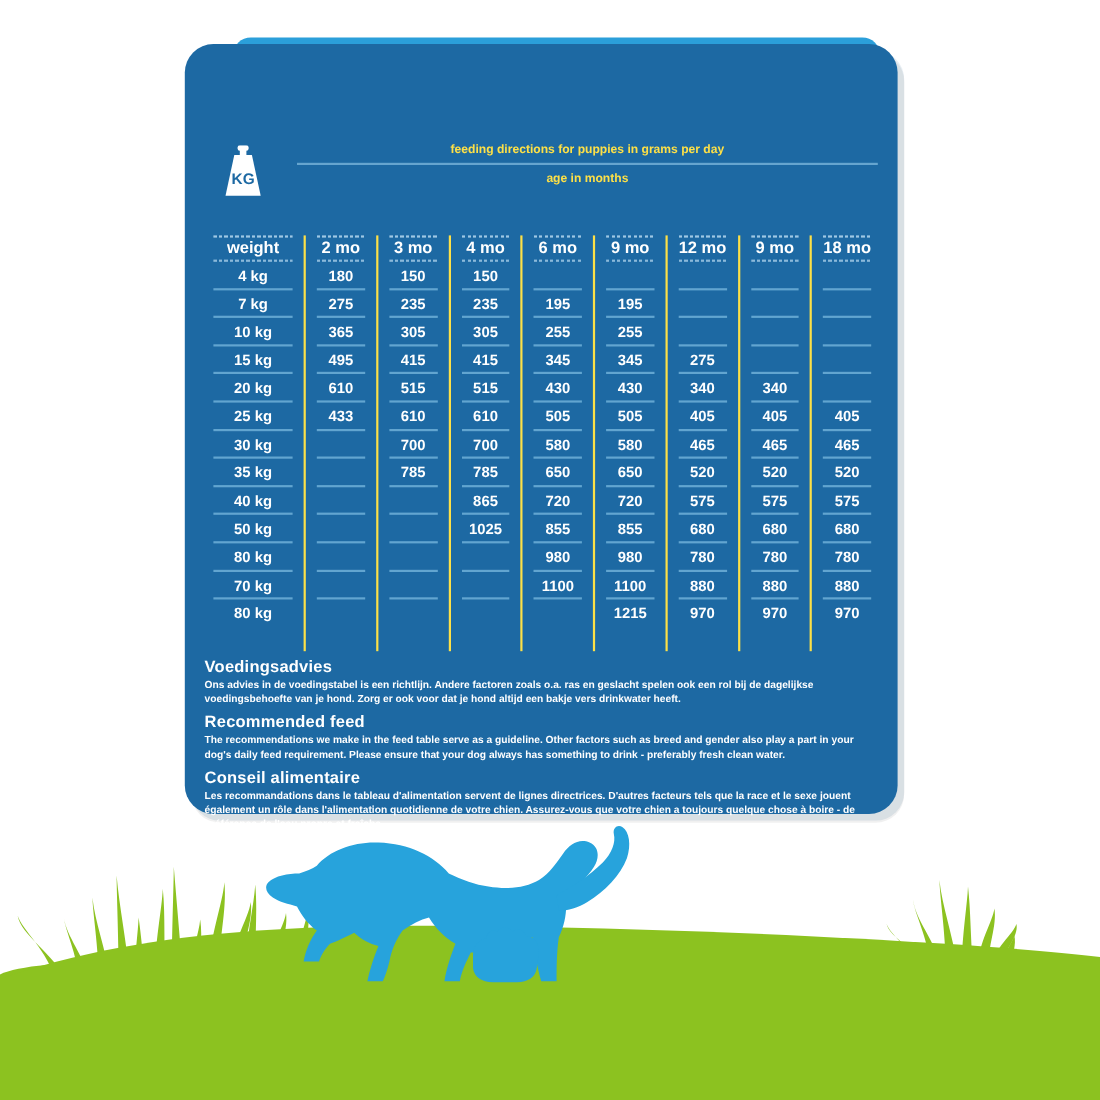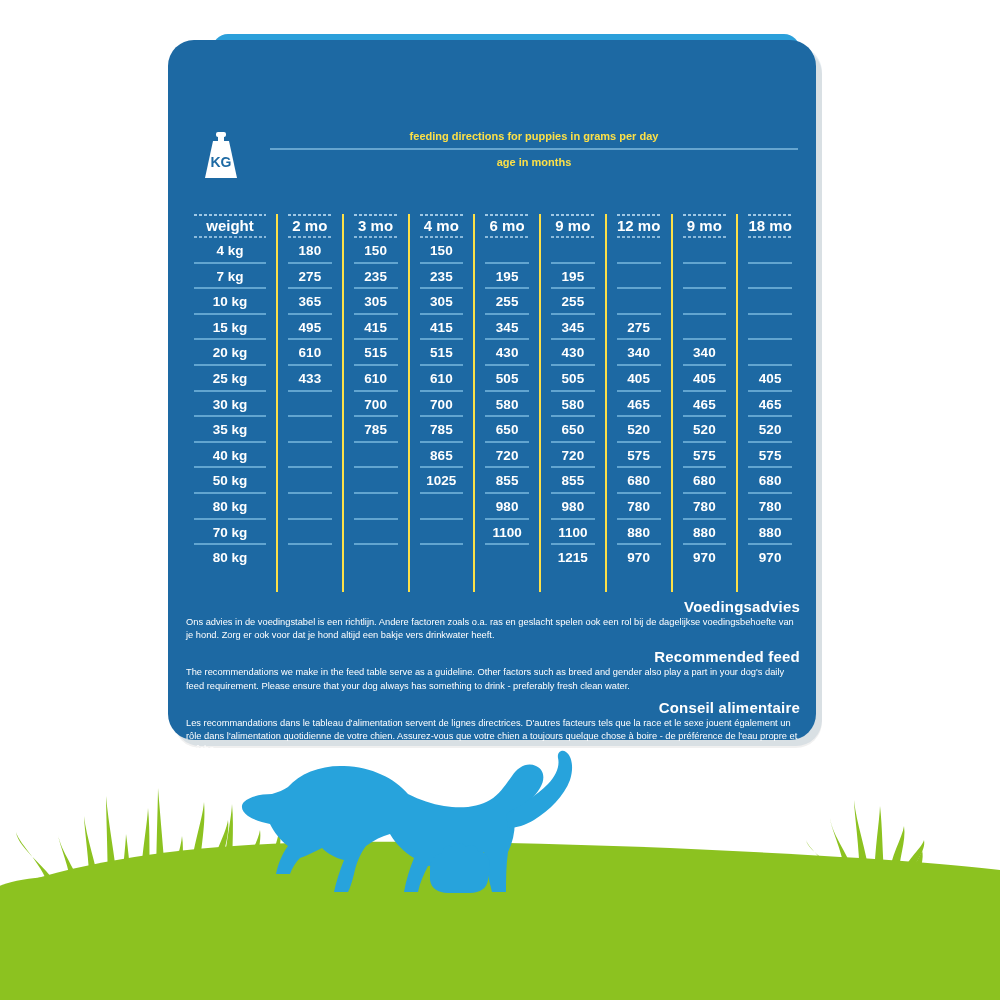--- a/index.html
+++ b/index.html
@@ -135,26 +135,25 @@
   #notes{
     position:absolute;
     left:18px; right:16px; top:558px;
   }
   .note-h{
     color:#ffffff;
     font-size:15px;
     font-weight:bold;
     margin:0 0 1px 0;
     letter-spacing:.2px;
-    text-align:right;
   }
   .note-b{
     color:#ffffff;
     font-size:9.3px;
-    font-weight:normal;
+    font-weight:bold;
     line-height:1.42;
     margin:0 0 6px 0;
   }
 
   
   #scene{
     position:absolute;left:0;top:740px;width:1000px;height:260px;
   }
   #scene svg{display:block;width:1000px;height:260px;}
 </style>

